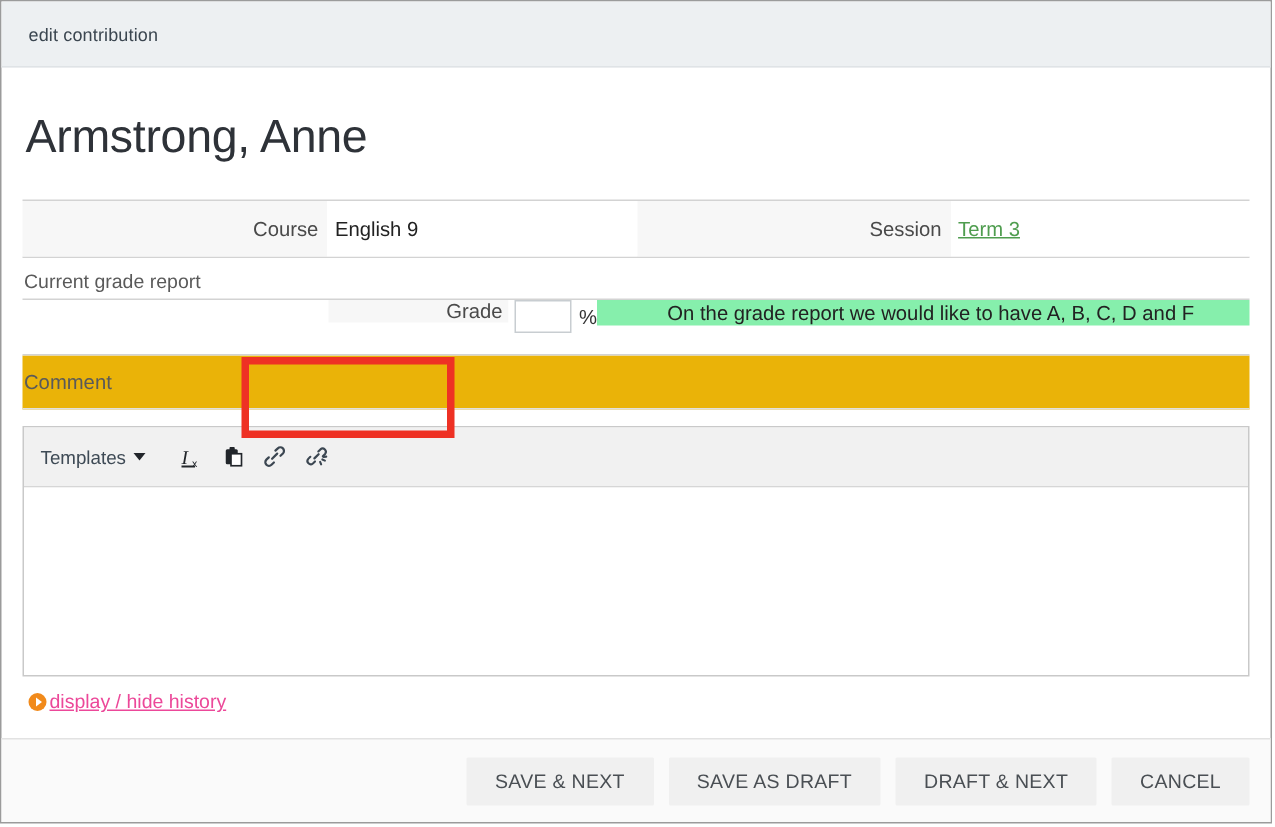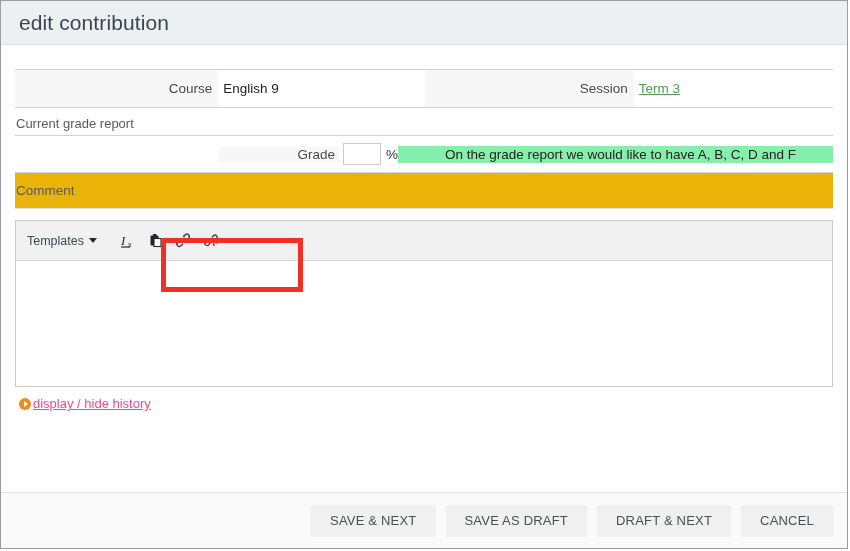--- a/index.html
+++ b/index.html
@@ -29,21 +29,21 @@
   .topbar {
     height: 43px;
     background: #edf0f2;
     border-bottom: 1px solid #dfe3e6;
     display: flex;
     align-items: center;
     flex: 0 0 auto;
   }
   .topbar-title {
     padding-left: 18px;
-    font-size: 21px;
+    font-size: 12px;
     color: #3b4650;
     letter-spacing: .1px;
   }
 
   
   .content {
     flex: 1 1 auto;
     position: relative;
     padding: 0 14px;
     box-sizing: border-box;
@@ -104,21 +104,21 @@
     color: #5a5a5a;
     margin: 8px 0 4px 1px;
   }
 
   .grade-row {
     position: relative;
     border-top: 1px solid #d3d3d3;
     border-bottom: 1px solid #d3d3d3;
     height: 38px;
     display: flex;
-    align-items: center;
+    align-items: flex-start;
     box-sizing: border-box;
   }
   .grade-left {
     width: 204px;
     background: #f7f7f7;
   }
   .grade-field {
     width: 120px;
     background: #f7f7f7;
     display: flex;
@@ -311,20 +311,21 @@
 <body>
 
 <div class="page">
 
   <div class="topbar">
     <div class="topbar-title">edit contribution</div>
   </div>
 
   <div class="content">
 
+    <div class="student-name">Armstrong, Anne</div>
 
     <div class="info-table">
       <div class="cell-label course">Course</div>
       <div class="cell-value course">English 9</div>
       <div class="cell-label session">Session</div>
       <div class="cell-value session">
         <span class="link-green">Term 3</span>
       </div>
     </div>
 

